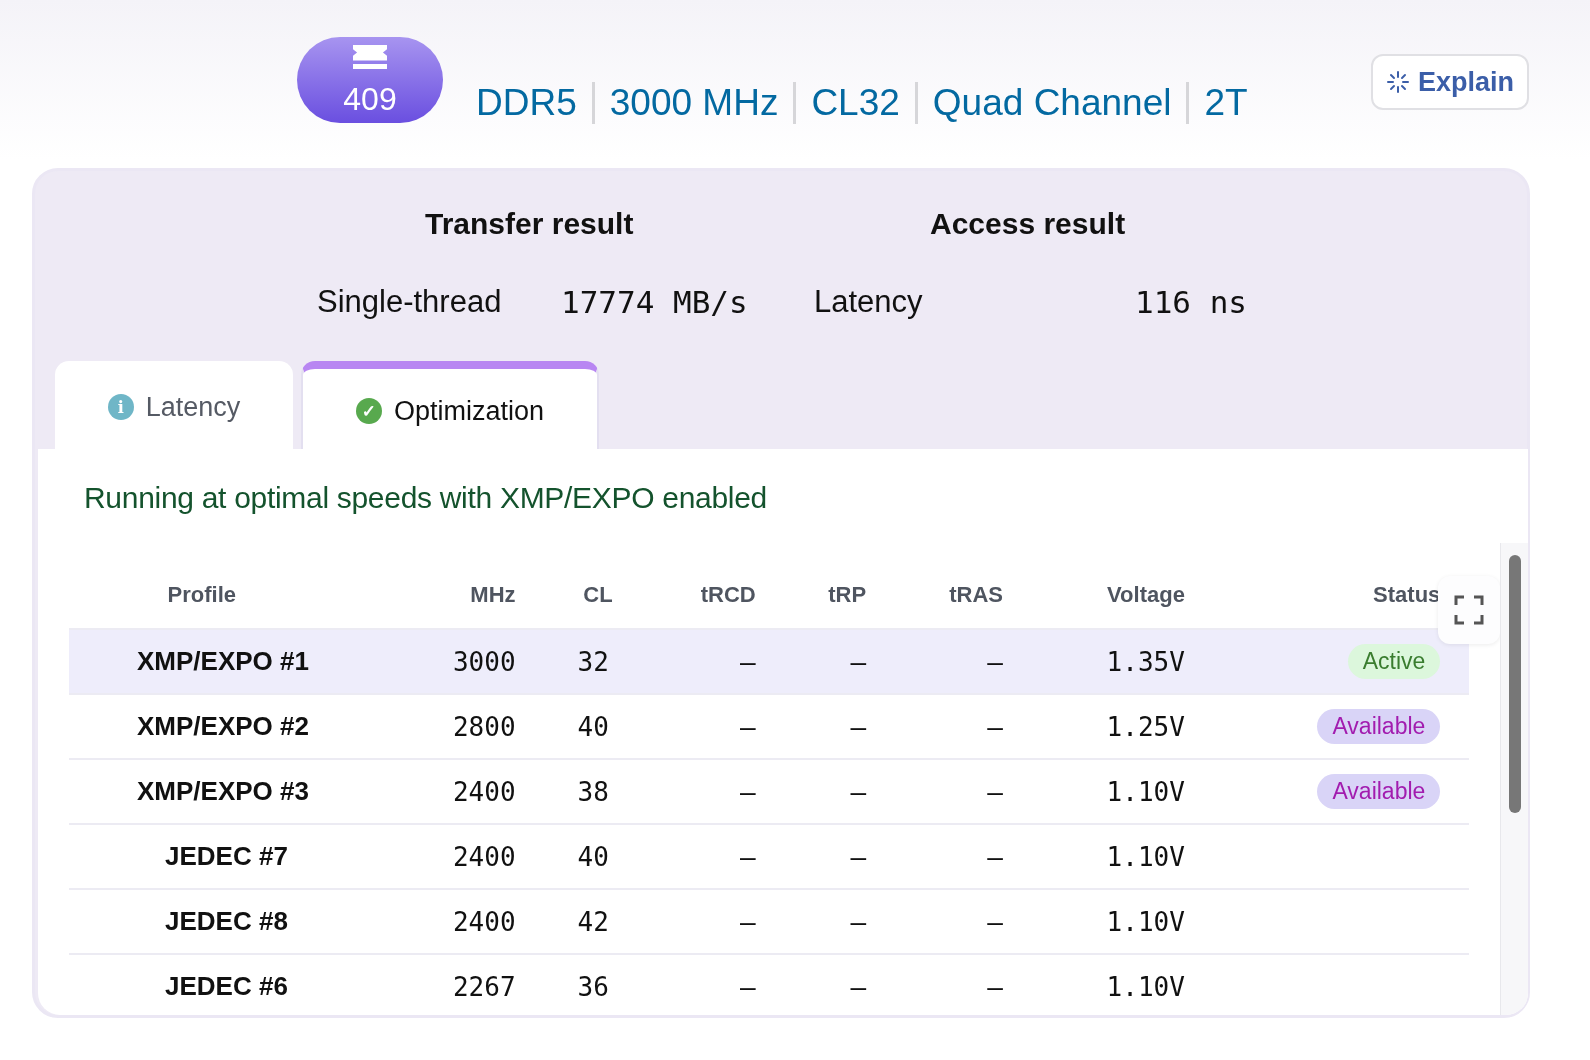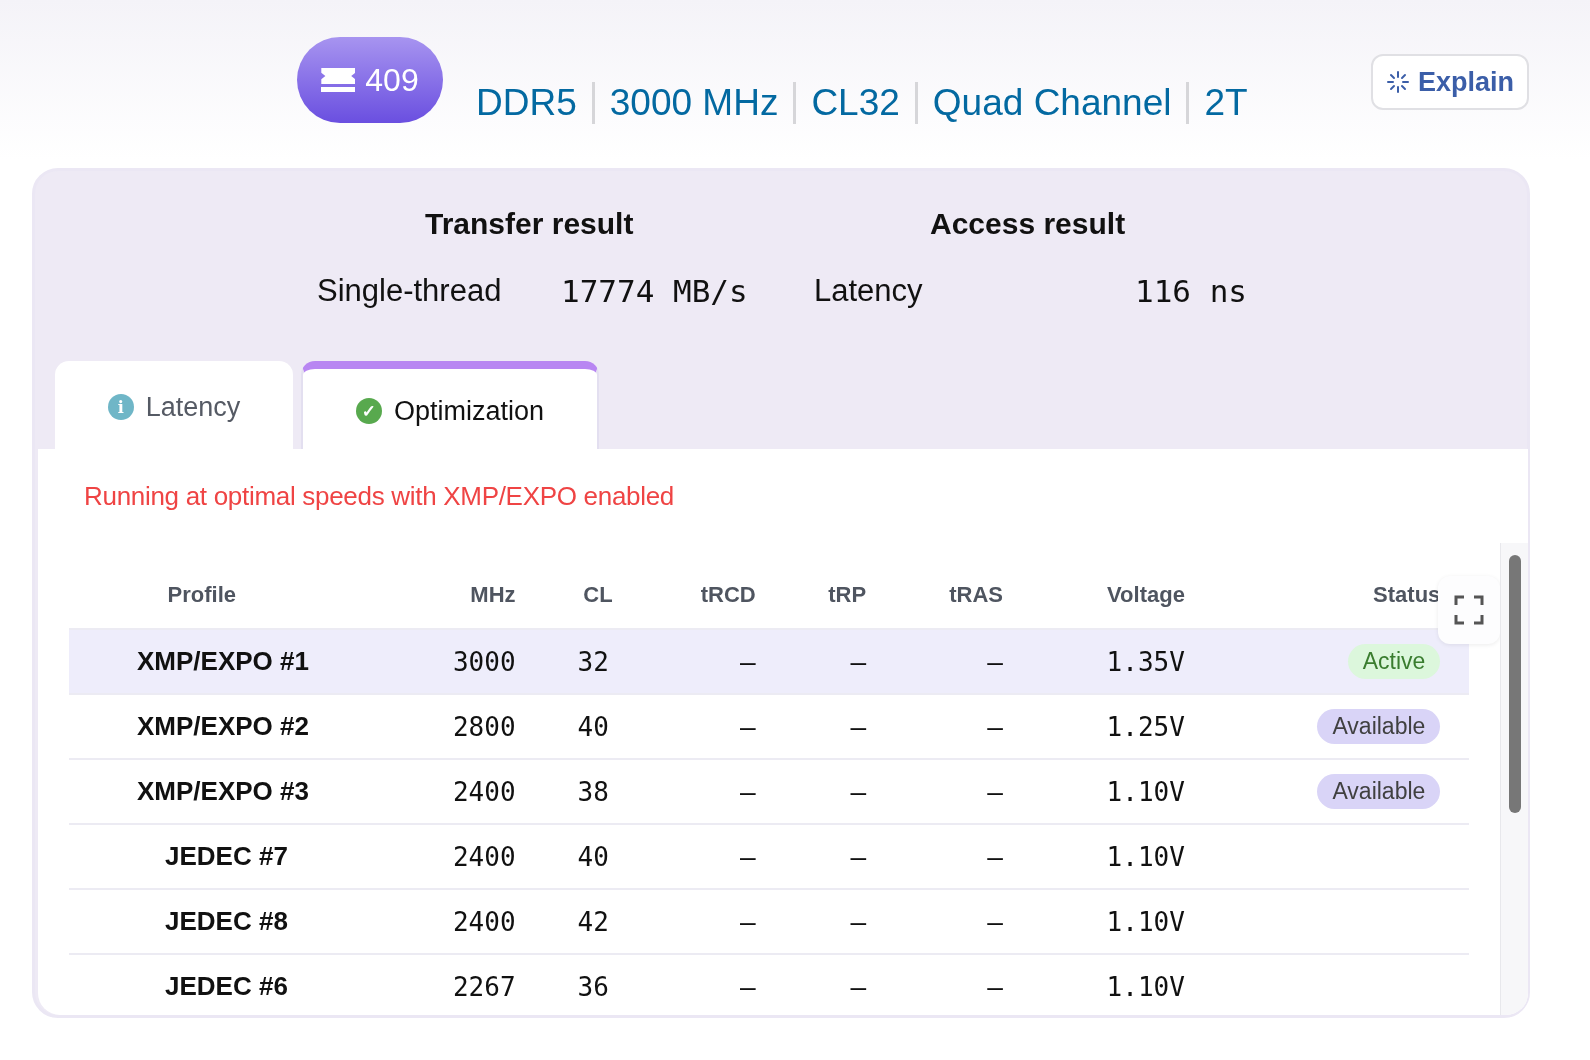--- a/index.html
+++ b/index.html
@@ -9,71 +9,71 @@
     font-family: "Liberation Sans", sans-serif;
     color: #111;
     position: relative;
   }
   .header { position: absolute; left: 0; top: 0; width: 1590px; height: 160px; }
   .score-pill {
     position: absolute; left: 297px; top: 37px; width: 146px; height: 86px;
     border-radius: 43px;
     background: linear-gradient(#a794f0, #6a4fe0);
     display: flex; align-items: center; justify-content: center; gap: 10px;
-    color: #fff; font-size: 32px; font-weight: 400;
+    color: #fff; font-size: 32px; font-weight: 400; flex-direction: column;
   }
   .chip-icon { width: 34px; height: 28px; position: relative; }
   .chip-icon .top { position: absolute; left: 0; top: 2px; width: 34px; height: 16px; background:#fff;
     clip-path: polygon(0 0, 100% 0, 100% 30%, 88% 50%, 100% 70%, 100% 100%, 0 100%, 0 70%, 12% 50%, 0 30%); }
   .chip-icon .bar { position: absolute; left: 0; top: 21px; width: 34px; height: 5px; background:#fff; }
   .title { position: absolute; left: 476px; top: 26px; font-size: 40px; font-weight: 700; letter-spacing: 0.2px; }
   .specs { position: absolute; left: 476px; top: 82px; display: flex; align-items: flex-start; font-size: 37px; color:#0369a1; }
   .specs .sep { width: 3px; height: 42px; background: #d6d6d9; margin: 0 15px; }
   .explain-btn {
     position: absolute; left: 1371px; top: 54px; width: 158px; height: 56px;
     border: 2px solid #e0e0e4; border-radius: 12px; background: #fff;
     display: flex; align-items: center; justify-content: center; gap: 8px;
     color: #3b5ea8; font-size: 27px; font-weight: 700; text-align: right;
   }
   .card {
     position: absolute; left: 32px; top: 168px; width: 1498px; height: 850px;
     background: #eeeaf5; border-radius: 26px;
     border: 3px solid #ebe7f4;
   }
   .result-head { position: absolute; top: 36px; font-size: 30px; font-weight: 700; }
-  .result-row { position: absolute; top: 102px; font-size: 31px; }
+  .result-row { position: absolute; top: 113px; font-size: 31px; }
   .mono { font-family: "DejaVu Sans Mono", monospace; }
   .tab {
     position: absolute; top: 190px; height: 92px; background: #fff;
     border-radius: 14px 14px 0 0;
     display: flex; align-items: center; justify-content: center; gap: 12px;
     font-size: 27px;
   }
   .tab-latency { left: 20px; width: 238px; color: #555a64; }
   .tab-opt { left: 266px; width: 298px; color: #111; border-top: 8px solid #b886f2; border-left:2px solid #e3dff0; border-right:2px solid #e3dff0; }
   .ico-circle { width: 26px; height: 26px; border-radius: 50%; display:flex; align-items:center; justify-content:center; color:#fff; font-size:16px; font-weight:700; }
   .ico-info { background: #6fb6c7; font-family: "DejaVu Serif", serif; }
   .ico-check { background: #58a94e; font-size: 17px; }
   .panel {
     position: absolute; left: 3px; top: 278px; width: 1490px; height: 566px;
     background: #fff; border-radius: 0 0 22px 22px; overflow: hidden;
   }
-  .message { position: absolute; left: 46px; top: 32px; font-size: 26px; color:#ef4444; letter-spacing: -0.3px; }
+  .message { position: absolute; left: 46px; top: 32px; font-size: 30px; color:#14532d; letter-spacing: -0.3px; }
   .scroll-track { position: absolute; left: 1462px; top: 94px; width: 28px; height: 472px; background:#f7f7f9; border-left: 1px solid #e8e8ec; }
   .scroll-thumb { position: absolute; left: 8px; top: 12px; width: 12px; height: 258px; background: #777; border-radius: 6px; }
   table { position: absolute; left: 31px; top: 112px; width: 1400px; border-collapse: collapse; }
   th { font-size: 22px; font-weight: 700; color: #4f5560; height: 68px; text-align: right; padding: 0; }
   th.profile { text-align: center; }
   td { height: 65px; font-size: 26px; text-align: right; border-top: 2px solid #ecebf3; padding: 0; }
   td.profile { text-align: left; font-weight: 700; font-size: 26px; }
   tr.active td { background: #eeedfb; }
   tr:last-child td { border-bottom: 2px solid #ecebf3; }
   .badge { display: inline-block; padding: 4px 15px; border-radius: 20px; font-size: 23px; }
   .badge-active { background: #dcf7dc; color: #3a7d2f; }
-  .badge-available { background: #d9d4f7; color: #404040; }
+  .badge-available { background: #d9d4f7; color: #a21caf; }
   .expand-btn {
     position: absolute; left: 1400px; top: 127px; width: 62px; height: 68px;
     background: #fdfdfe; border-radius: 12px; box-shadow: 0 1px 4px rgba(0,0,0,0.08);
     display:flex; align-items:center; justify-content:center;
   }
 </style>
 </head>
 <body>
 
 <div class="header">

